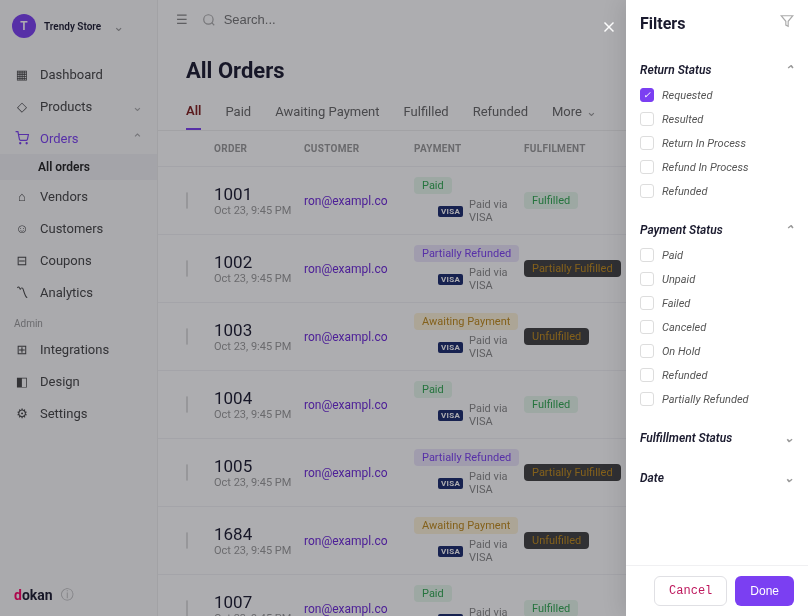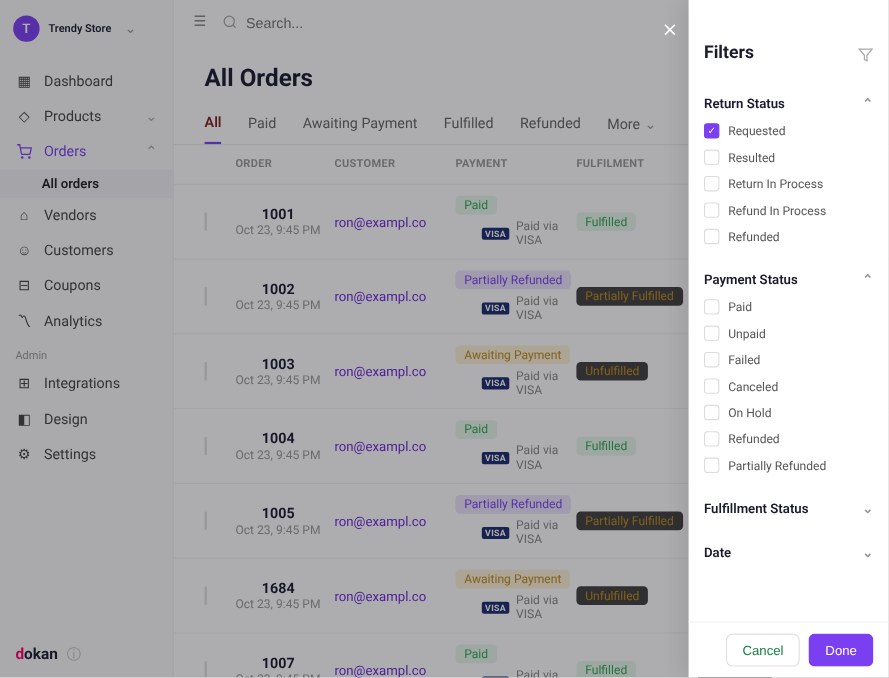--- a/index.html
+++ b/index.html
@@ -40,54 +40,54 @@
 .tabs-row { display: flex; align-items: center; padding: 10px 28px 0; border-bottom: 1px solid #eee; gap: 24px; }
 .tab { font-size: 13px; color: #666; padding-bottom: 10px; cursor: pointer; }
 .tab.active { color: #7f1d1d; border-bottom: 2px solid #7b3ff2; font-weight: 600; }
 .tab .tab-caret { margin-left: 4px; color: #999; }
 .tab-search { margin-left: auto; display: flex; align-items: center; gap: 6px; color: #aaa; font-size: 12px; padding-bottom: 10px; }
 
 .table { padding: 0 0; }
 .thead { display: grid; grid-template-columns: 28px 90px 110px 110px 110px 90px 20px; padding: 12px 28px; font-size: 10px; color: #999; text-transform: uppercase; letter-spacing: 0.3px; font-weight: bold; }
 .trow { display: grid; grid-template-columns: 28px 90px 110px 110px 110px 90px 20px; padding: 10px 28px; border-top: 1px solid #f2f2f4; align-items: center; }
 .checkbox { width: 14px; height: 14px; border: 1.5px solid #ddd; border-radius: 3px; }
-.order-id { font-weight: 700; font-size: 13px; margin-left: 24px; }
+.order-id { font-weight: 400; font-size: 17px; }
 .order-date { font-size: 11px; color: #999; }
 .customer-email { font-size: 12px; color: #6d28d9; white-space: nowrap; overflow: hidden; }
 .badge { display: inline-block; font-size: 11px; padding: 2px 8px; border-radius: 4px; }
 .badge-green { background: #e7f7ec; color: #2fa850; }
 .badge-purple { background: #ece5fb; color: #7b3ff2; }
 .badge-yellow { background: #404040; color: #c08a1a; }
 .badge-yellow-light { background: #fdf3d8; color: #c08a1a; }
 .pay-cell { display: flex; flex-direction: column; gap: 4px; align-items: flex-start; }
 .pay-via { display: flex; align-items: center; gap: 6px; font-size: 11px; color: #888; margin-left: 24px; }
 .visa { background: #1a2a6c; color: #fff; font-size: 8px; font-weight: 700; padding: 1px 3px; border-radius: 2px; letter-spacing: 0.3px; }
 .fulfil-cell .badge, .return-cell .badge { font-size: 11px; }
 .row-amt { font-size: 12px; color: #666; }
 
 
 .overlay { position: absolute; inset: 0; background: rgba(20,20,30,0.35); }
 
 
 .filter-panel { position: absolute; right: 0; top: 0; width: 182px; height: 100%; background: #fff; box-shadow: -4px 0 20px rgba(0,0,0,0.1); display: flex; flex-direction: column; }
 .filter-head-row { position: absolute; right: 182px; top: 10px; color: #fff; cursor: pointer; padding: 8px; }
-.filter-header { display: flex; align-items: flex-end; padding: 14px 14px; margin-top: 24px; }
+.filter-header { display: flex; align-items: flex-start; padding: 14px 14px; }
 .filter-title { font-size: 16px; font-weight: 700; }
 .filter-funnel { margin-left: auto; color: #aaa; }
-.filter-body { flex: 1; overflow-y: auto; padding: 0 14px 10px; }
+.filter-body { flex: 1; overflow-y: auto; padding: 0 14px 10px; font-style: italic; }
 .filter-section { padding: 10px 0 4px; }
 .filter-section-head { display: flex; align-items: center; font-size: 12px; font-weight: 600; padding: 6px 0; cursor: pointer; }
 .filter-section-head .sec-caret { margin-left: auto; color: #999; }
 .filter-opt { display: flex; align-items: center; gap: 8px; padding: 5px 0; font-size: 11px; color: #555; cursor: pointer; }
 .chk { width: 14px; height: 14px; border: 1.5px solid #ddd; border-radius: 3px; display: inline-flex; align-items: center; justify-content: center; flex-shrink: 0; }
 .chk.checked { background: #7b3ff2; border-color: #7b3ff2; }
 .chk.checked::after { content: "✓"; color: #fff; font-size: 9px; }
 .filter-footer { padding: 10px 14px; display: flex; gap: 8px; justify-content: flex-end; border-top: 1px solid #f0f0f2; }
 .btn { font-size: 12px; padding: 7px 14px; border-radius: 6px; cursor: pointer; border: 1px solid transparent; }
-.btn-secondary { background: #fff; border-color: #e0e0e4; color: #15803d; }
+.btn-secondary { background: #fff; border-color: #e0e0e4; color: #be185d; font-family: Liberation Mono, monospace; }
 .btn-primary { background: #7b3ff2; color: #fff; }
 
 svg { display: block; }
 </style>
 </head>
 <body>
 
 <div class="app">
 
   <aside class="sidebar">

